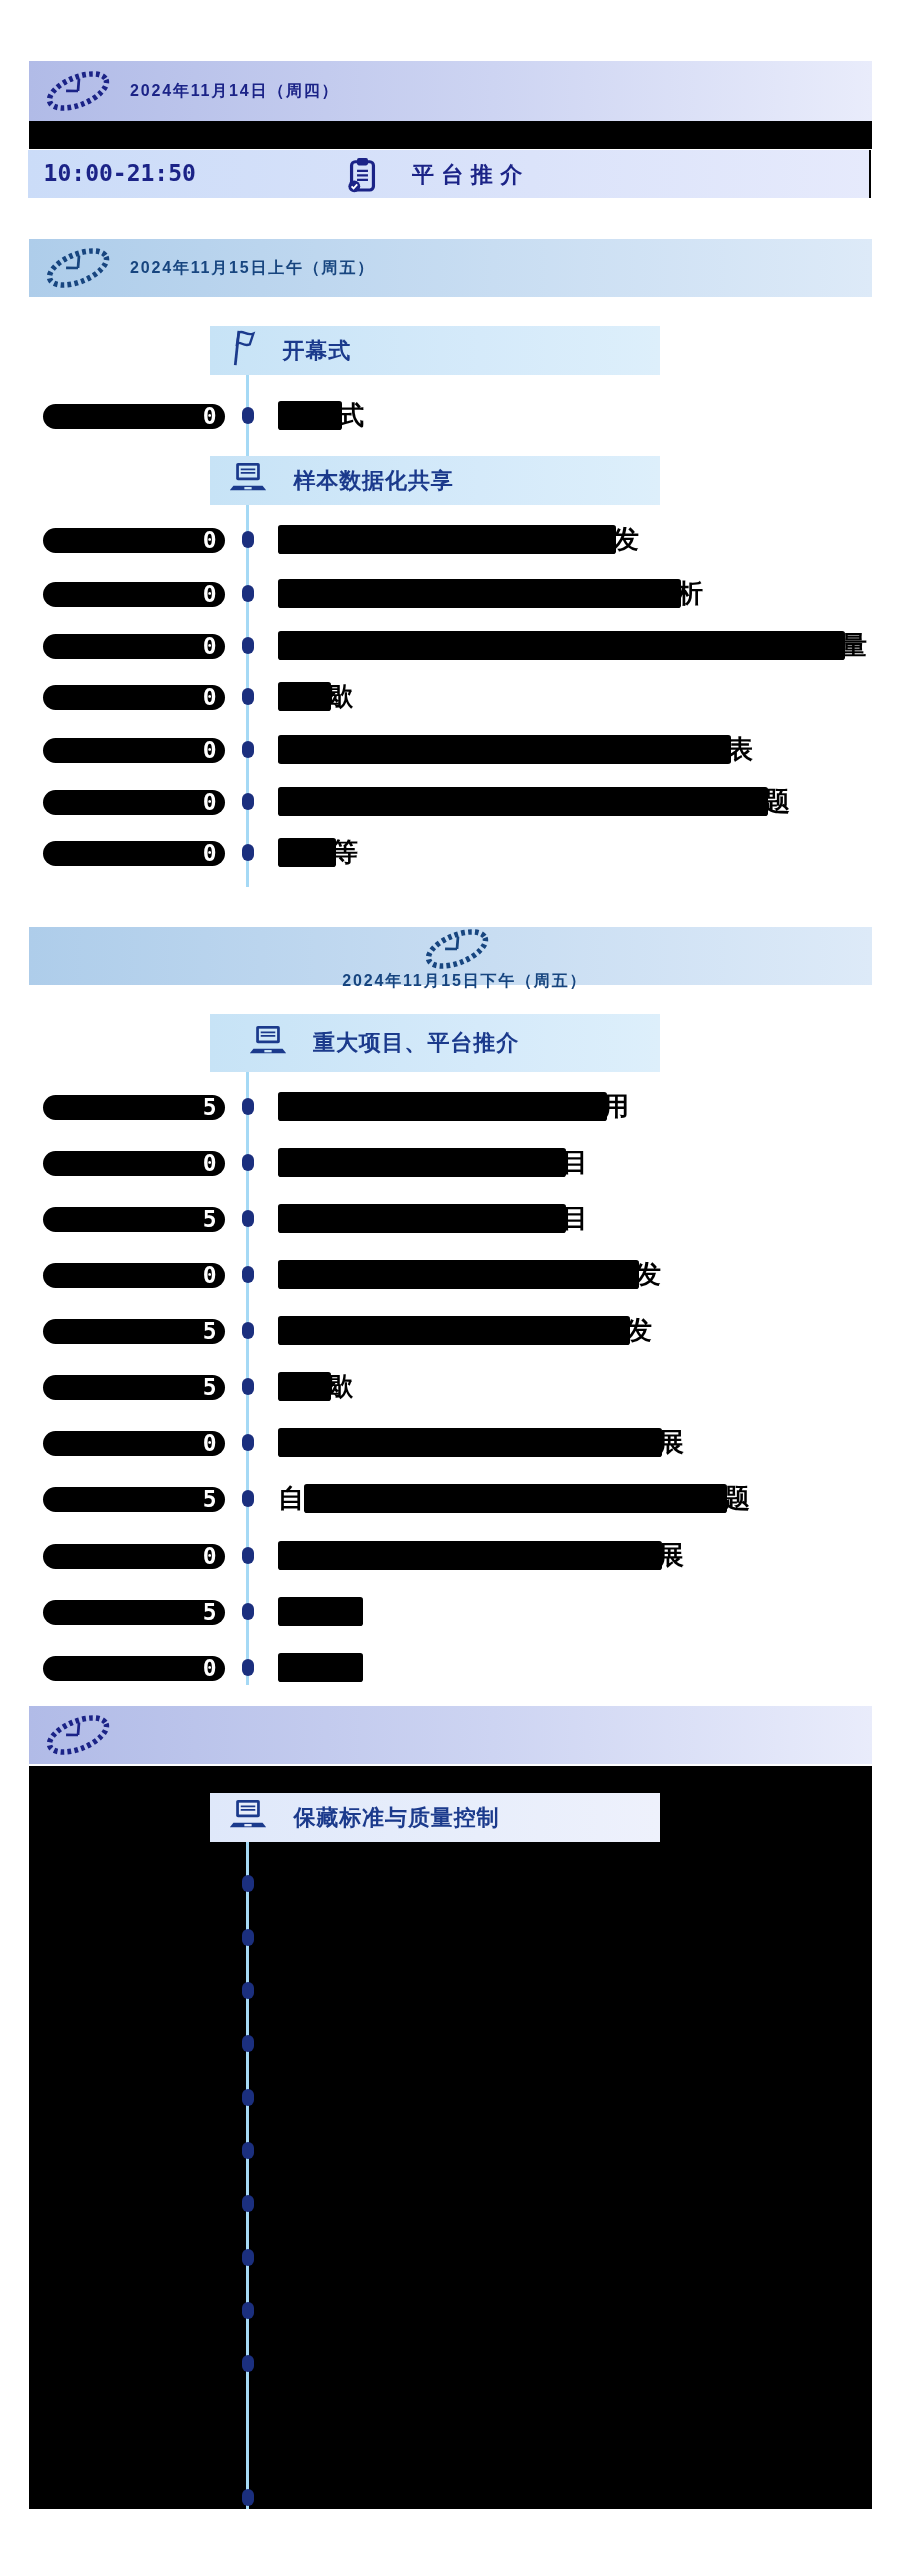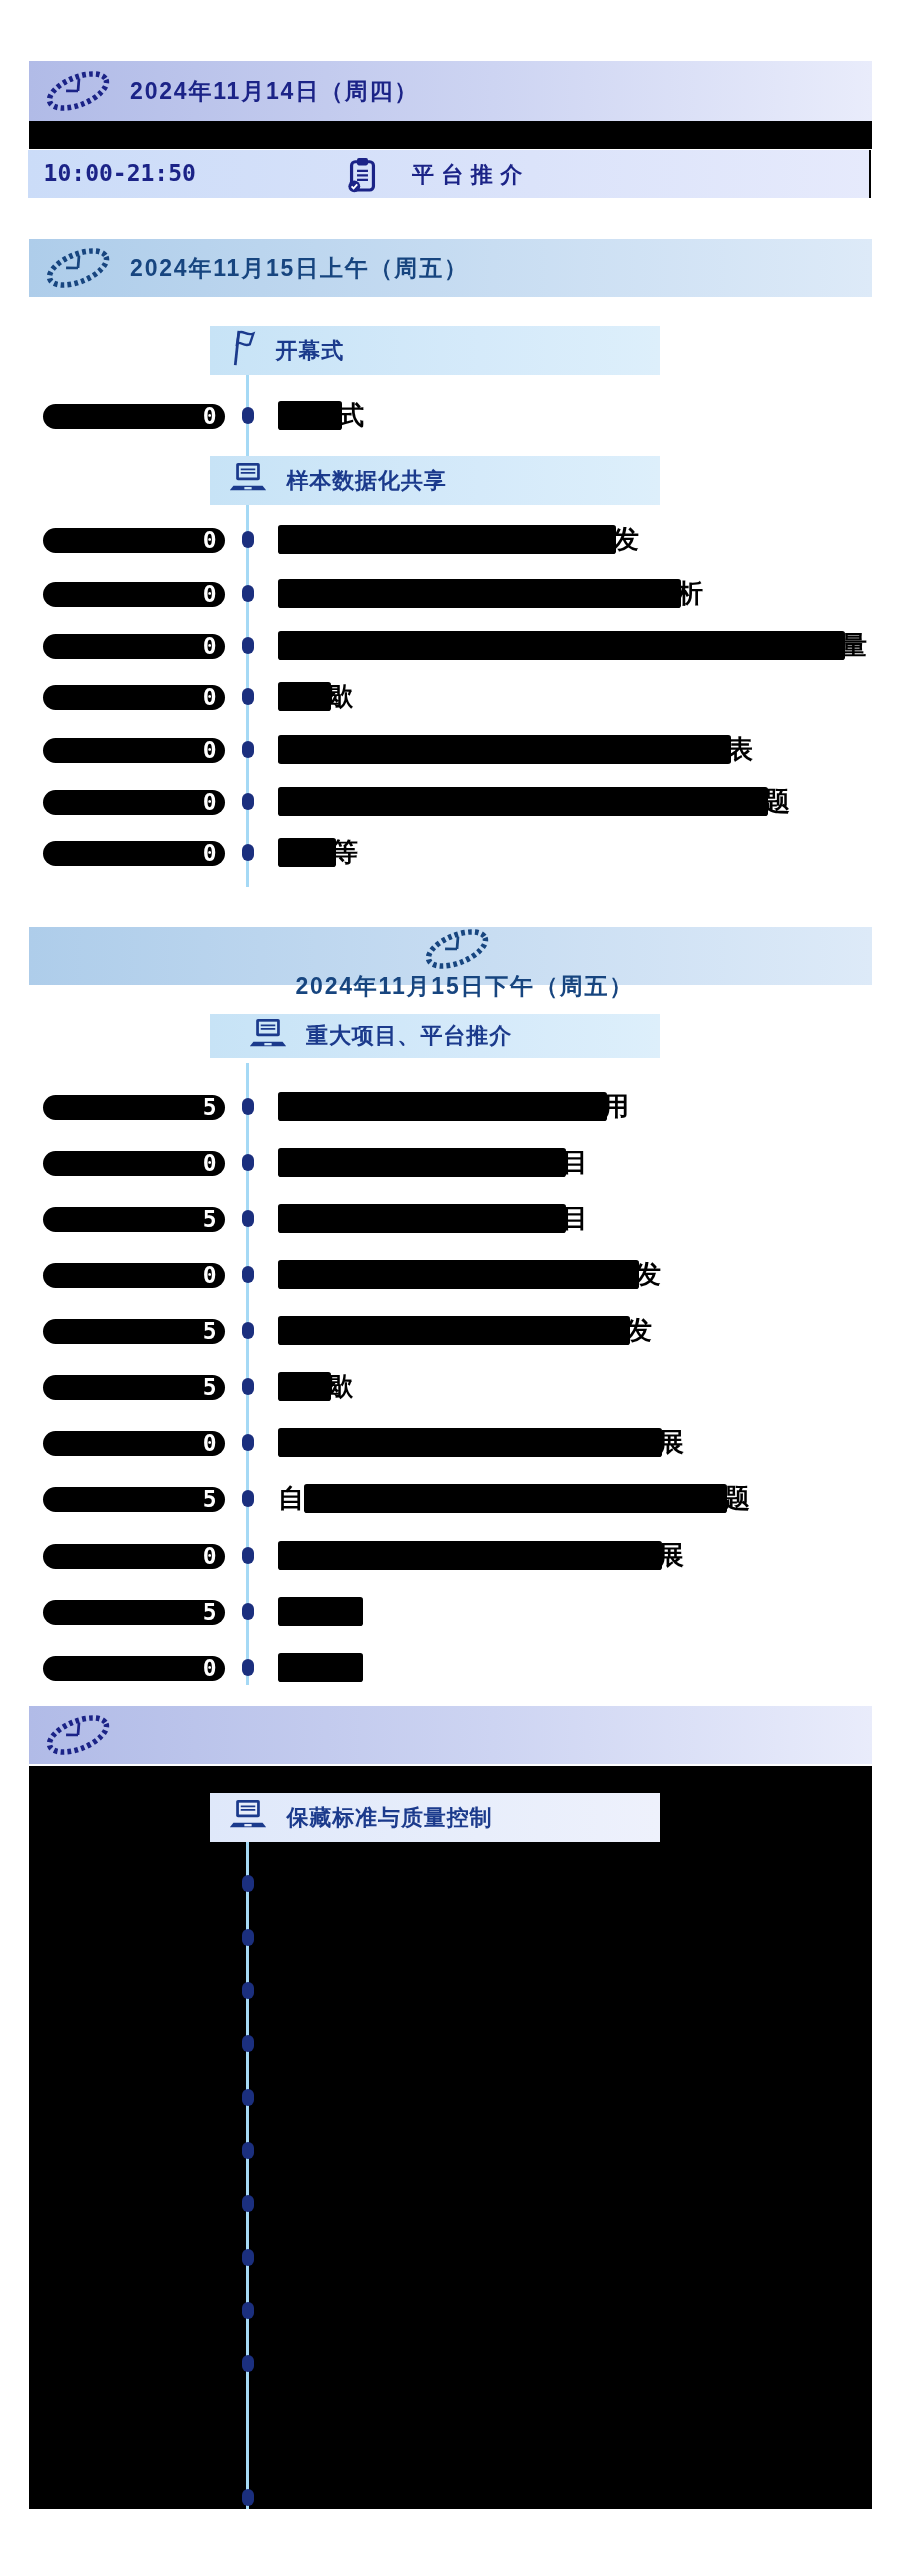--- a/index.html
+++ b/index.html
@@ -3,29 +3,29 @@
 <meta charset="utf-8">
 <style>
   html,body{margin:0;padding:0;background:#fff;}
   .page{position:relative;width:902px;height:2576px;background:#ffffff;overflow:hidden;
         font-family:"Liberation Sans",sans-serif;}
   
   .hdr{position:absolute;left:28.5px;width:843px;height:59px;display:flex;align-items:center;
        padding-left:13px;box-sizing:border-box;}
   .hdr.grad-purple{background:linear-gradient(90deg,#b1bbe7 0%,#cdd4f2 55%,#e9ecfb 100%);}
   .hdr.grad-blue{background:linear-gradient(90deg,#aecdea 0%,#c8ddf2 55%,#ddeaf8 100%);text-align:center;}
-  .hdr .hdr-text{font-weight:bold;font-size:23px;letter-spacing:1.8px;margin-left:16.6px;}
+  .hdr .hdr-text{font-weight:bold;font-size:16px;letter-spacing:1.8px;margin-left:16.6px;}
   .hdr.grad-purple .hdr-text{color:#1b2387;}
   .hdr.grad-blue .hdr-text{color:#17457f;}
   .clock-svg{display:block;}
   
   .banner{position:absolute;left:210px;width:450px;height:49px;display:flex;align-items:center;
           padding-left:18.4px;box-sizing:border-box;font-weight:bold;font-size:22px;color:#1b3a8c;
           letter-spacing:0.9px;z-index:5;}
-  .banner .banner-label{margin-left:18px;}
+  .banner .banner-label{margin-left:25px;}
   .banner.grad-cyan{background:linear-gradient(90deg,#c7e3f6 0%,#d5eafa 60%,#ddeffb 100%);}
   .banner.grad-lav{background:linear-gradient(90deg,#d5def5 0%,#e0e6f9 60%,#e9edfb 100%);}
   .banner.grad-lightlav{background:linear-gradient(90deg,#dfe8fa 0%,#e8eefb 60%,#eef1fc 100%);}
   
   .s1-redacted{position:absolute;left:28.5px;top:121px;width:843px;height:28px;background:#000;}
   .s1-timerow{position:absolute;left:28px;top:150px;width:841px;height:48px;
               background:linear-gradient(90deg,#cbdcf8 0%,#dbe3fa 60%,#e6eafc 100%);
               border-right:2.8px solid #000;}
   .s1-time{position:absolute;left:15.6px;top:10px;font-family:"DejaVu Sans Mono",monospace;
            font-weight:bold;font-size:23px;color:#1b2387;}
@@ -191,21 +191,21 @@
           <path d="M39 24 L27 19" stroke-width="3"></path>
           <path d="M39 24 L45 12" stroke-width="3"></path>
         </g>
       </svg>
     </span>
     <span class="hdr-text">2024年11月15日下午（周五）</span>
   </div>
 
   <div class="tl-line" style="top:1063px;height:622px;"></div>
 
-  <div class="banner grad-cyan" style="top:1014px;height:44px;padding-left:38px;">
+  <div class="banner grad-cyan" style="top:1014px;height:58px;padding-left:38px;">
     <span>
       <svg width="40" height="33" viewBox="0 0 44 36">
         <rect x="9" y="2" width="26" height="19" rx="2" fill="#1b3a8c"></rect>
         <rect x="12" y="5" width="20" height="13" fill="#cfe8f8"></rect>
         <path d="M14 9 h16 M14 13 h16" stroke="#1b3a8c" stroke-width="2"></path>
         <path d="M6 27 h32 l4 5 h-40 z" fill="#1b3a8c"></path>
         <rect x="18" y="28.5" width="8" height="2.5" fill="#cfe8f8"></rect>
       </svg>
     </span>
     <span class="banner-label">重大项目、平台推介</span>

